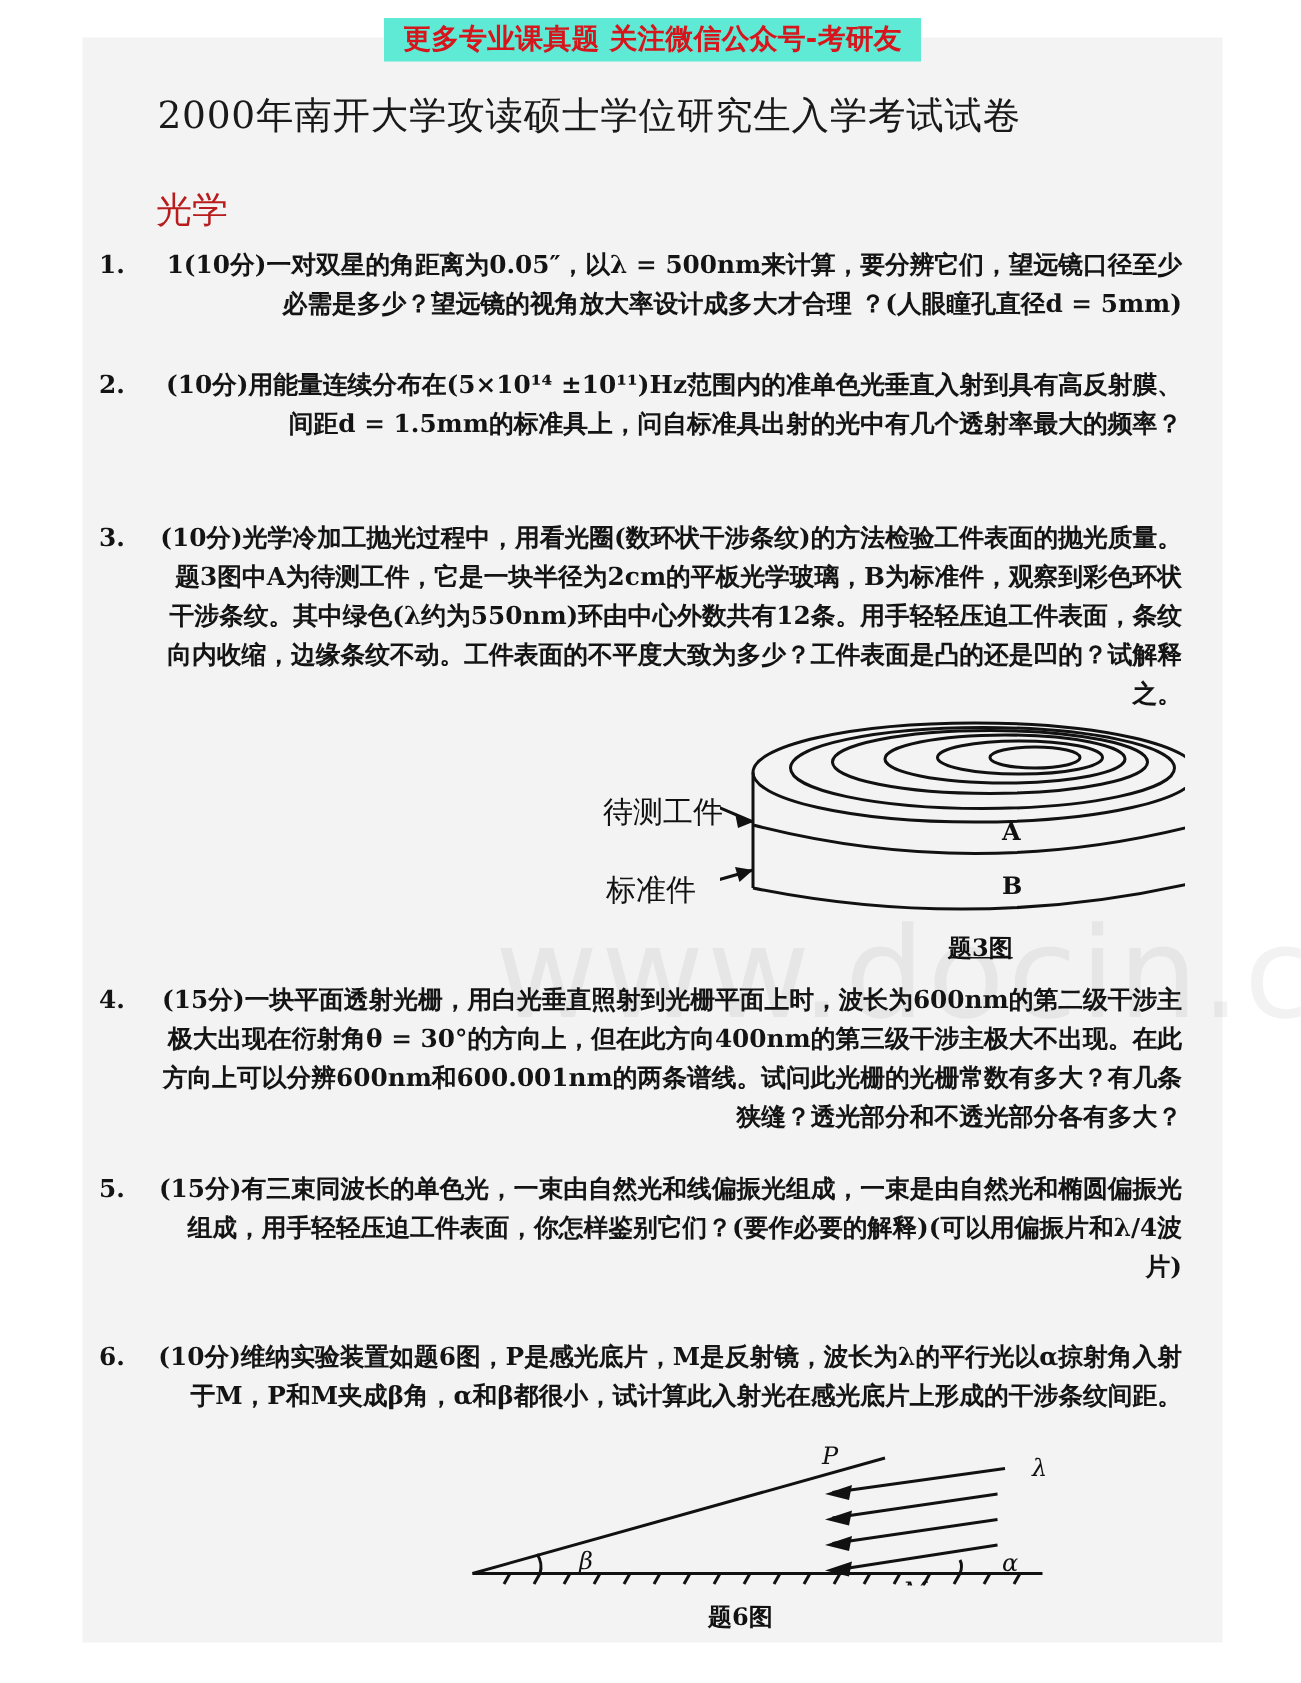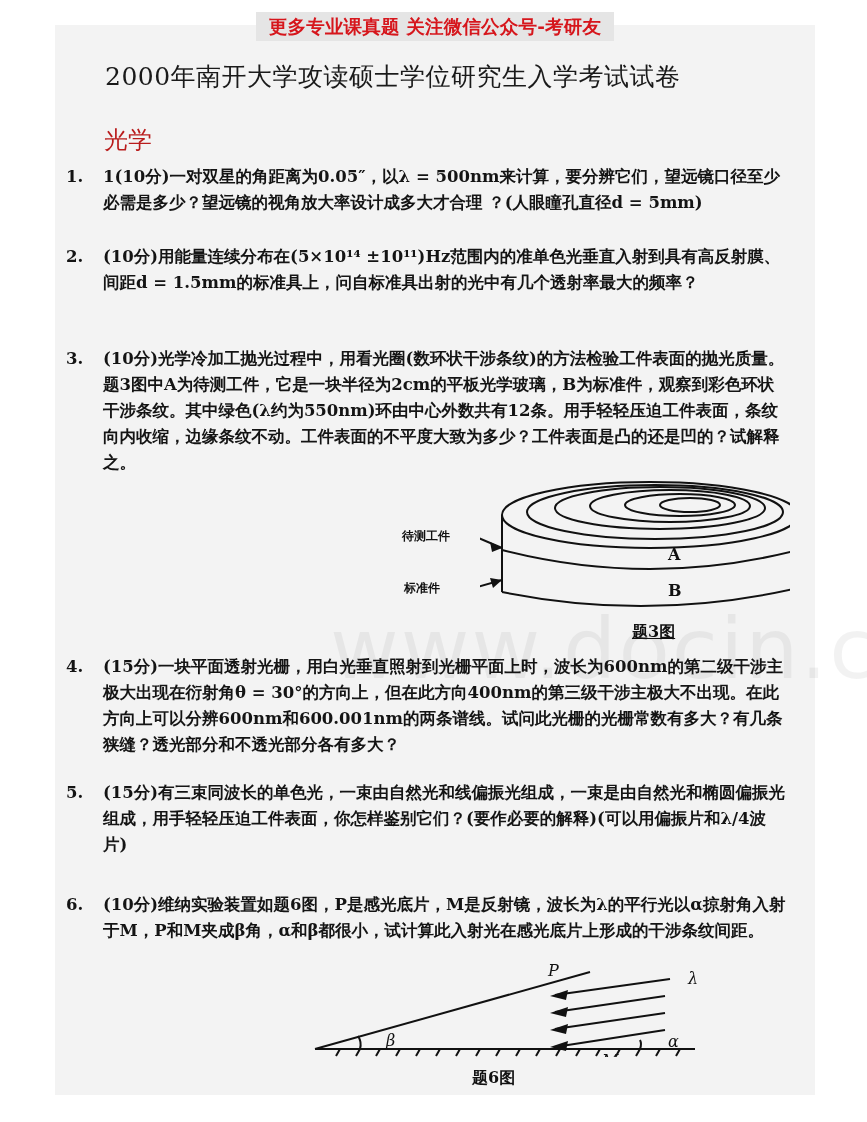--- a/index.html
+++ b/index.html
@@ -1,30 +1,30 @@
 <!DOCTYPE html>
 <html><head>
 <meta charset="utf-8">
 <style>
   html, body { margin:0; padding:0; background:#ffffff; }
   body { width:867px; height:1122px; position:relative; overflow:hidden;
          font-family:"DejaVu Serif","Liberation Serif",serif; color:#111; }
   .page { position:absolute; left:55px; top:25px; width:760px; height:1070px; background:#f3f3f3; }
-  .banner { position:absolute; left:256px; top:12px; width:358px; height:29px; background:#e5e5e5;
+  .banner { position:absolute; left:256px; top:12px; width:358px; height:29px; background:#5eead4;
             color:#d6161c; font-family:"DejaVu Sans","Liberation Sans",sans-serif; font-weight:bold;
             font-size:18.5px; line-height:29px; text-align:center; letter-spacing:0.2px; z-index:2; }
   .title { position:absolute; left:105px; top:60px; font-size:25px; letter-spacing:0.5px; color:#1a1a1a;
            font-family:"DejaVu Serif","Liberation Serif",serif;text-align:center; }
   .subject { position:absolute; left:104px; top:124px; font-size:24px; color:#b91c1c; }
   .q { position:absolute; left:66px; width:722px; font-size:16.5px; line-height:26px; font-weight:bold; color:#141414; }
   .q .num { position:absolute; left:0; top:0; width:30px; }
-  .q .body { margin-left:37px; }
+  .q .body { margin-left:37px;text-align:right; }
   .fig { position:absolute; }
   .caption { position:absolute; font-size:16px; font-weight:bold; }
-  .label { position:absolute; font-size:12px; font-weight:bold;text-align:center; }
+  .label { position:absolute; font-size:20px; font-weight:normal;text-align:center; }
   .watermark { position:absolute; left:330px; top:600px; font-size:84px; color:rgba(0,0,0,0.05);
                font-family:"DejaVu Sans","Liberation Sans",sans-serif; letter-spacing:2px; }
 </style>
 </head>
 <body>
 
 <div class="banner">更多专业课真题 关注微信公众号-考研友</div>
 
 <div class="page"></div>
 

